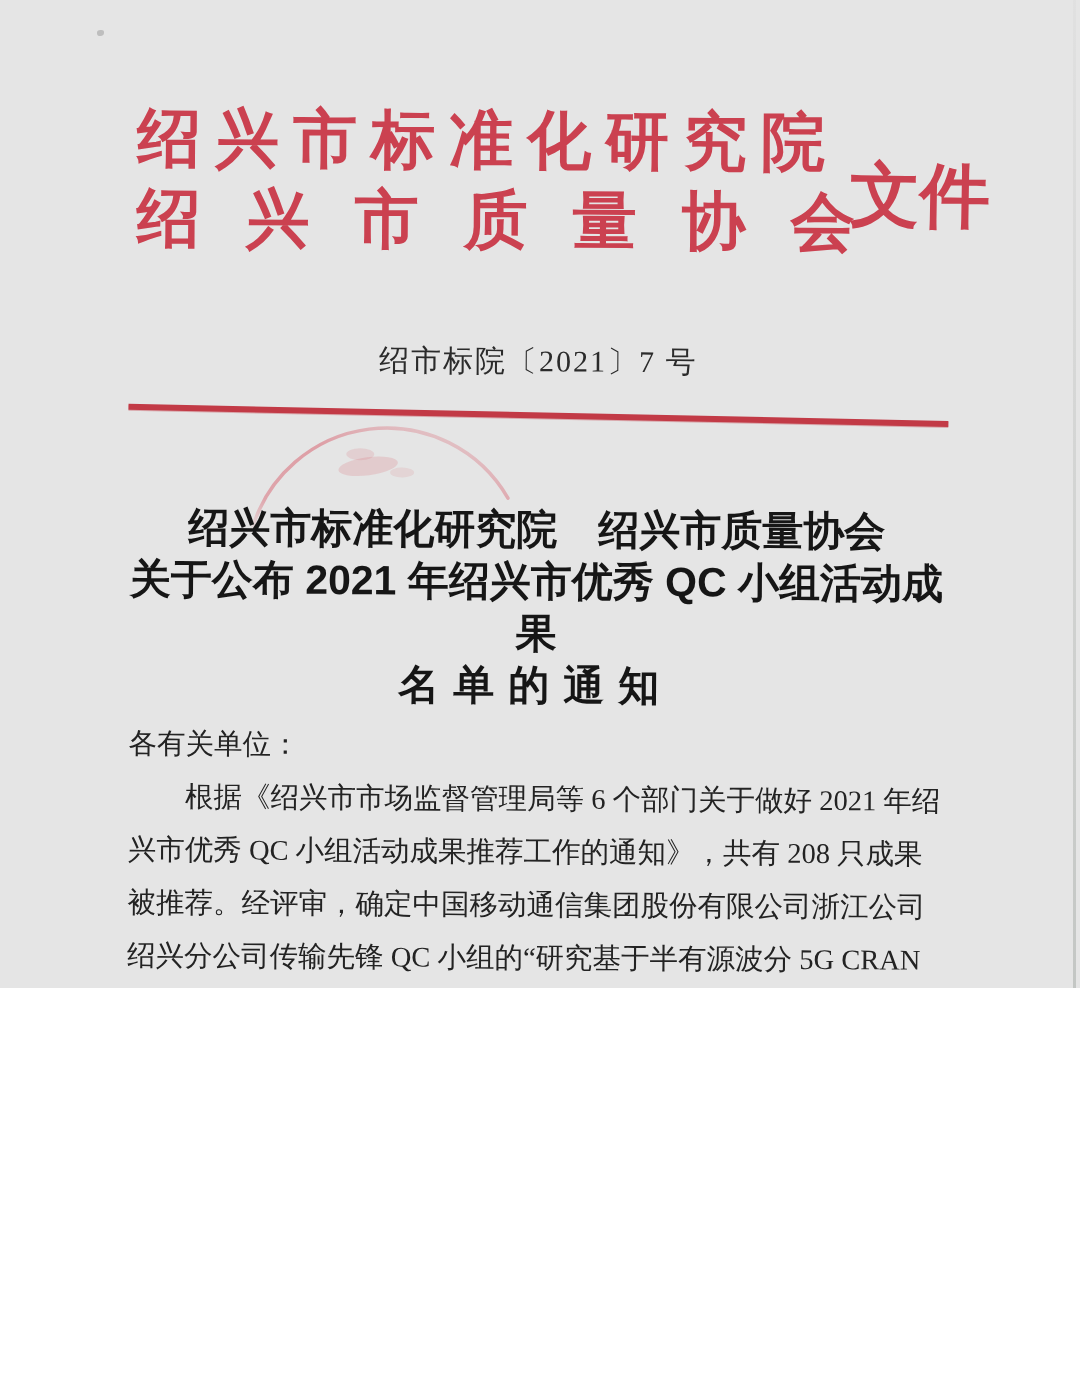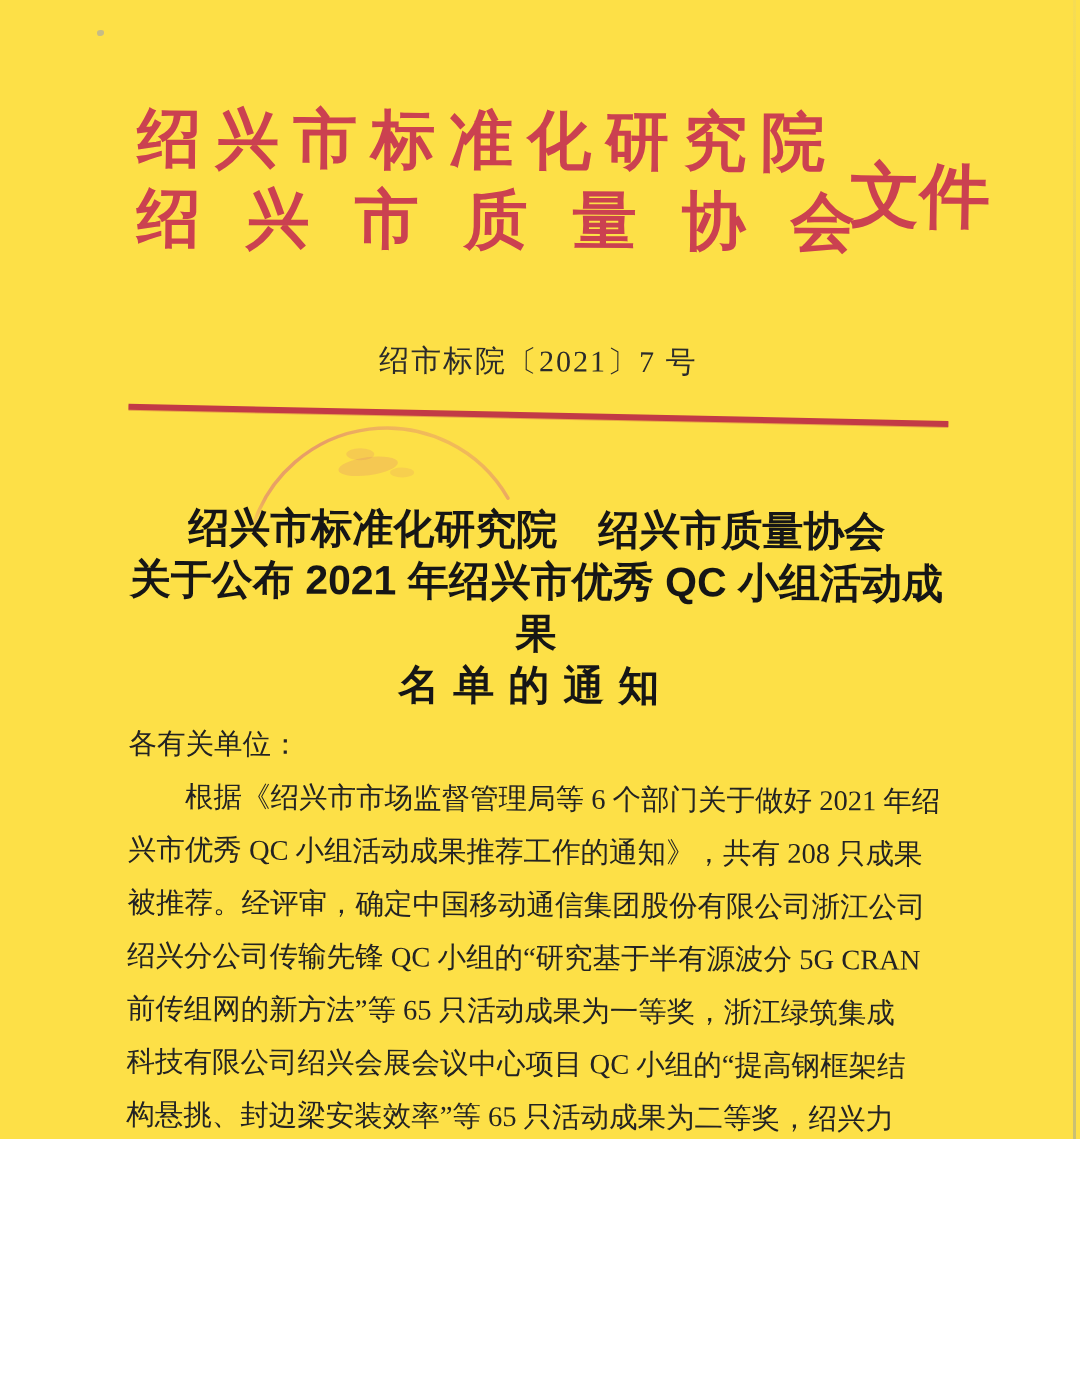--- a/index.html
+++ b/index.html
@@ -1,19 +1,19 @@
 <!DOCTYPE html>
 <html style="--header_red: #cb4150; --rule_red: #c23a46; --stamp_red: #d9707c; --text_black: #161616;"><head>
 <meta charset="utf-8">
 <style>
   html,body{margin:0;padding:0;background:#ffffff;}
   .page{
     position:relative;
-    width:1080px;height:1139px;
-    background:#fde047;
+    width:1080px;height:988px;
+    background:#e5e5e5;
     overflow:hidden;
     font-family:"Liberation Serif", serif;
   }
   .content{
     position:absolute;inset:0;
     transform:rotate(0.35deg);
     transform-origin:0 0;
   }
   
   .org1{

